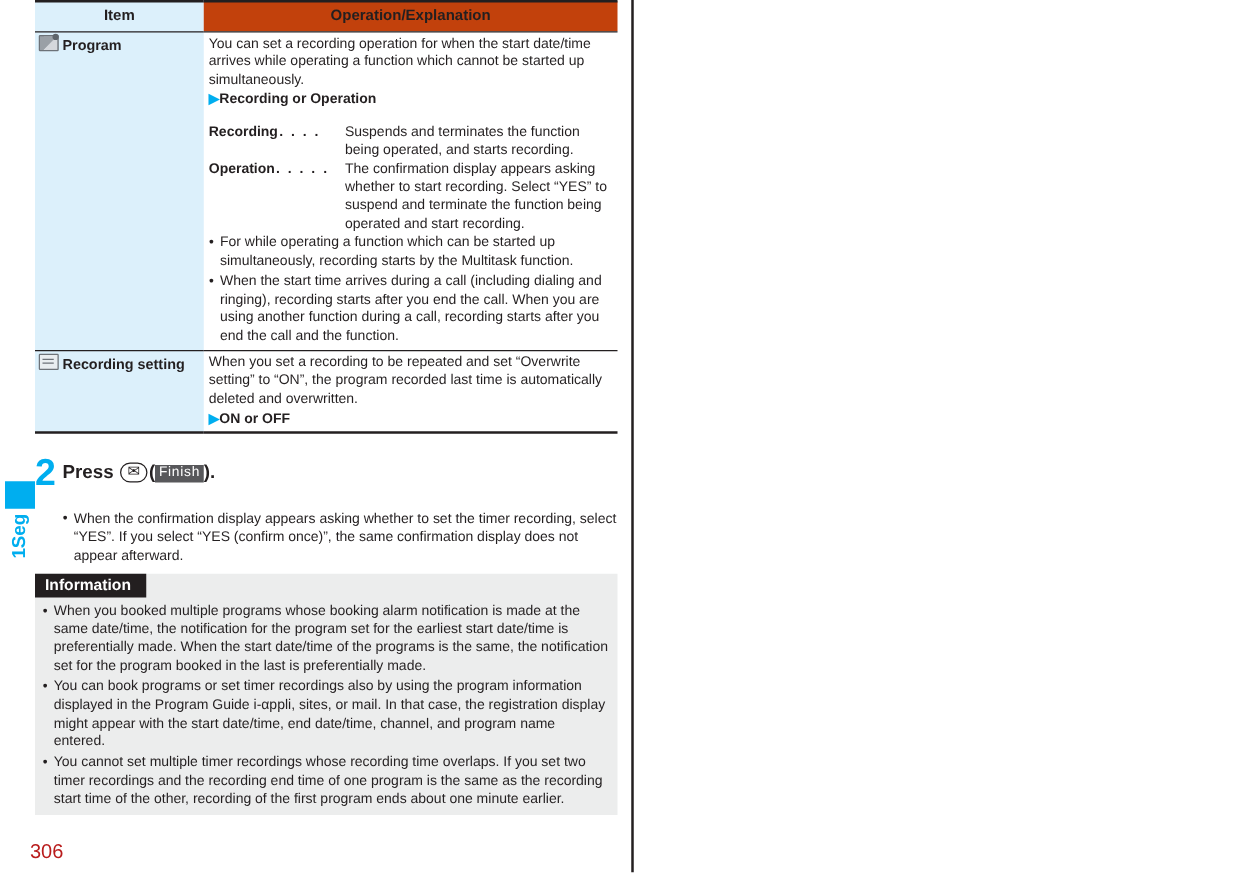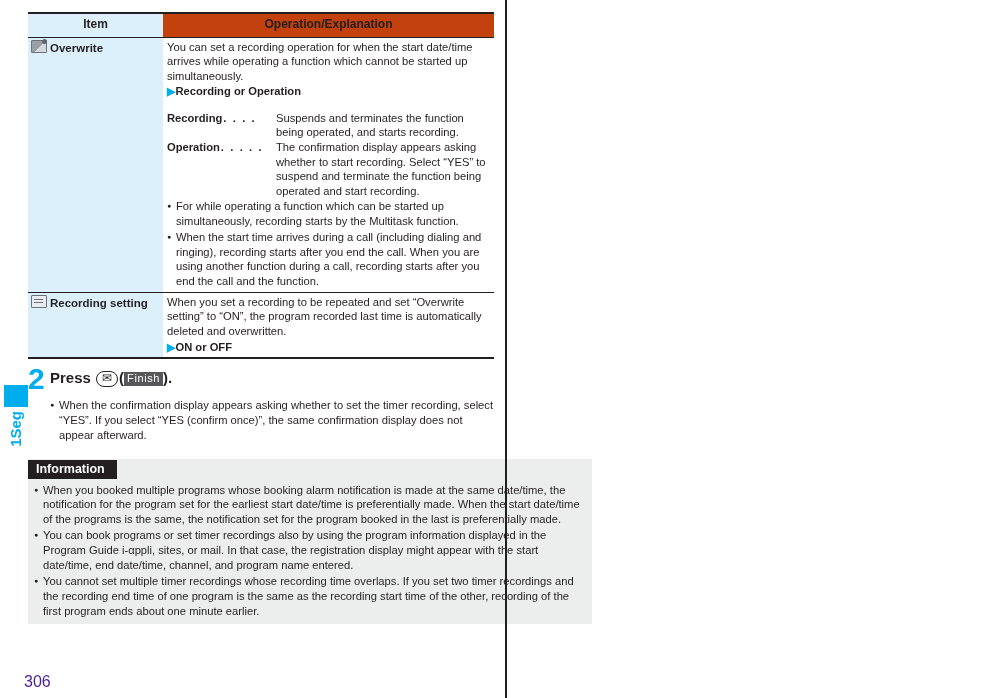--- a/index.html
+++ b/index.html
@@ -97,21 +97,21 @@
     padding-right: 2px;
   }
   .doc-table tr.row-sep > td {
     border-top: 1px solid #231f20;
   }
   .doc-table tr.last-row > td {
     border-bottom: 2.5px solid #231f20;
   }
 
   
-  #table-settings { position: absolute; left: 28px; top: 12px; width: 466px; }
+  #table-settings { position: absolute; left: 28px; top: 0; width: 466px; }
   #table-settings col.c-item { width: 135px; }
 
   
   .bullet-list { margin: 0; padding: 0; list-style: none; }
   .bullet-list > li {
     position: relative;
     padding-left: 9px;
     margin-top: 1px;
     line-height: 1.32;
   }
@@ -230,21 +230,21 @@
     font-size: 11px;
     line-height: 13px;
     font-weight: normal;
     padding: 0 3px 1px 3px;
     letter-spacing: 0.6px;
     vertical-align: 1px;
   }
   .step-body {
     margin-left: 22px;
     font-size: 11.2px;
-    margin-top: 6px;
+    margin-top: 16px;
   }
 
   
   .info-box {
     background: #eceded;
     padding: 0 0 5px 0;
   }
   .info-title-wrap { position: relative; }
   .info-title {
     display: inline-block;
@@ -258,30 +258,30 @@
   .info-box .bullet-list {
     padding: 2px 7px 0 6px;
     font-size: 11.2px;
   }
   .info-box .bullet-list > li { margin-top: 1.5px; }
 
   #info-left {
     position: absolute;
     left: 28px;
     top: 459px;
-    width: 564px;
+    width: 466px;
   }
 
   
   #page-number {
     position: absolute;
     left: 24px;
     top: 673px;
     font-size: 16px;
-    color: #4c1d95;
+    color: #b91c1c;
   }
 
   .nowrapish { white-space: nowrap; }
 </style>
 </head>
 <body>
 
 <div id="page">
 
   <div class="col" id="left-col">
@@ -299,21 +299,21 @@
       <thead>
         <tr>
           <th class="col-item">Item</th>
           <th class="col-exp">Operation/Explanation</th>
         </tr>
       </thead>
       <tbody>
 
         <tr>
           <td class="item-cell">
-            <span class="item-icon icon-priority"></span><span>Overwrite</span>
+            <span class="item-icon icon-priority"></span><span>Program</span>
           </td>
           <td>
             <div>You can set a recording operation for when the start date/time arrives while operating a function which cannot be started up simultaneously.</div>
             <div class="arrow-line"><span class="arrow-glyph">▶</span><span>Recording or Operation</span></div>
             <div class="deflist">
               <div class="drow">
                 <span class="dterm">Recording</span>
                 <span class="dleader">. . . .</span>
                 <span class="ddesc">Suspends and terminates the function being operated, and starts recording.</span>
               </div>

